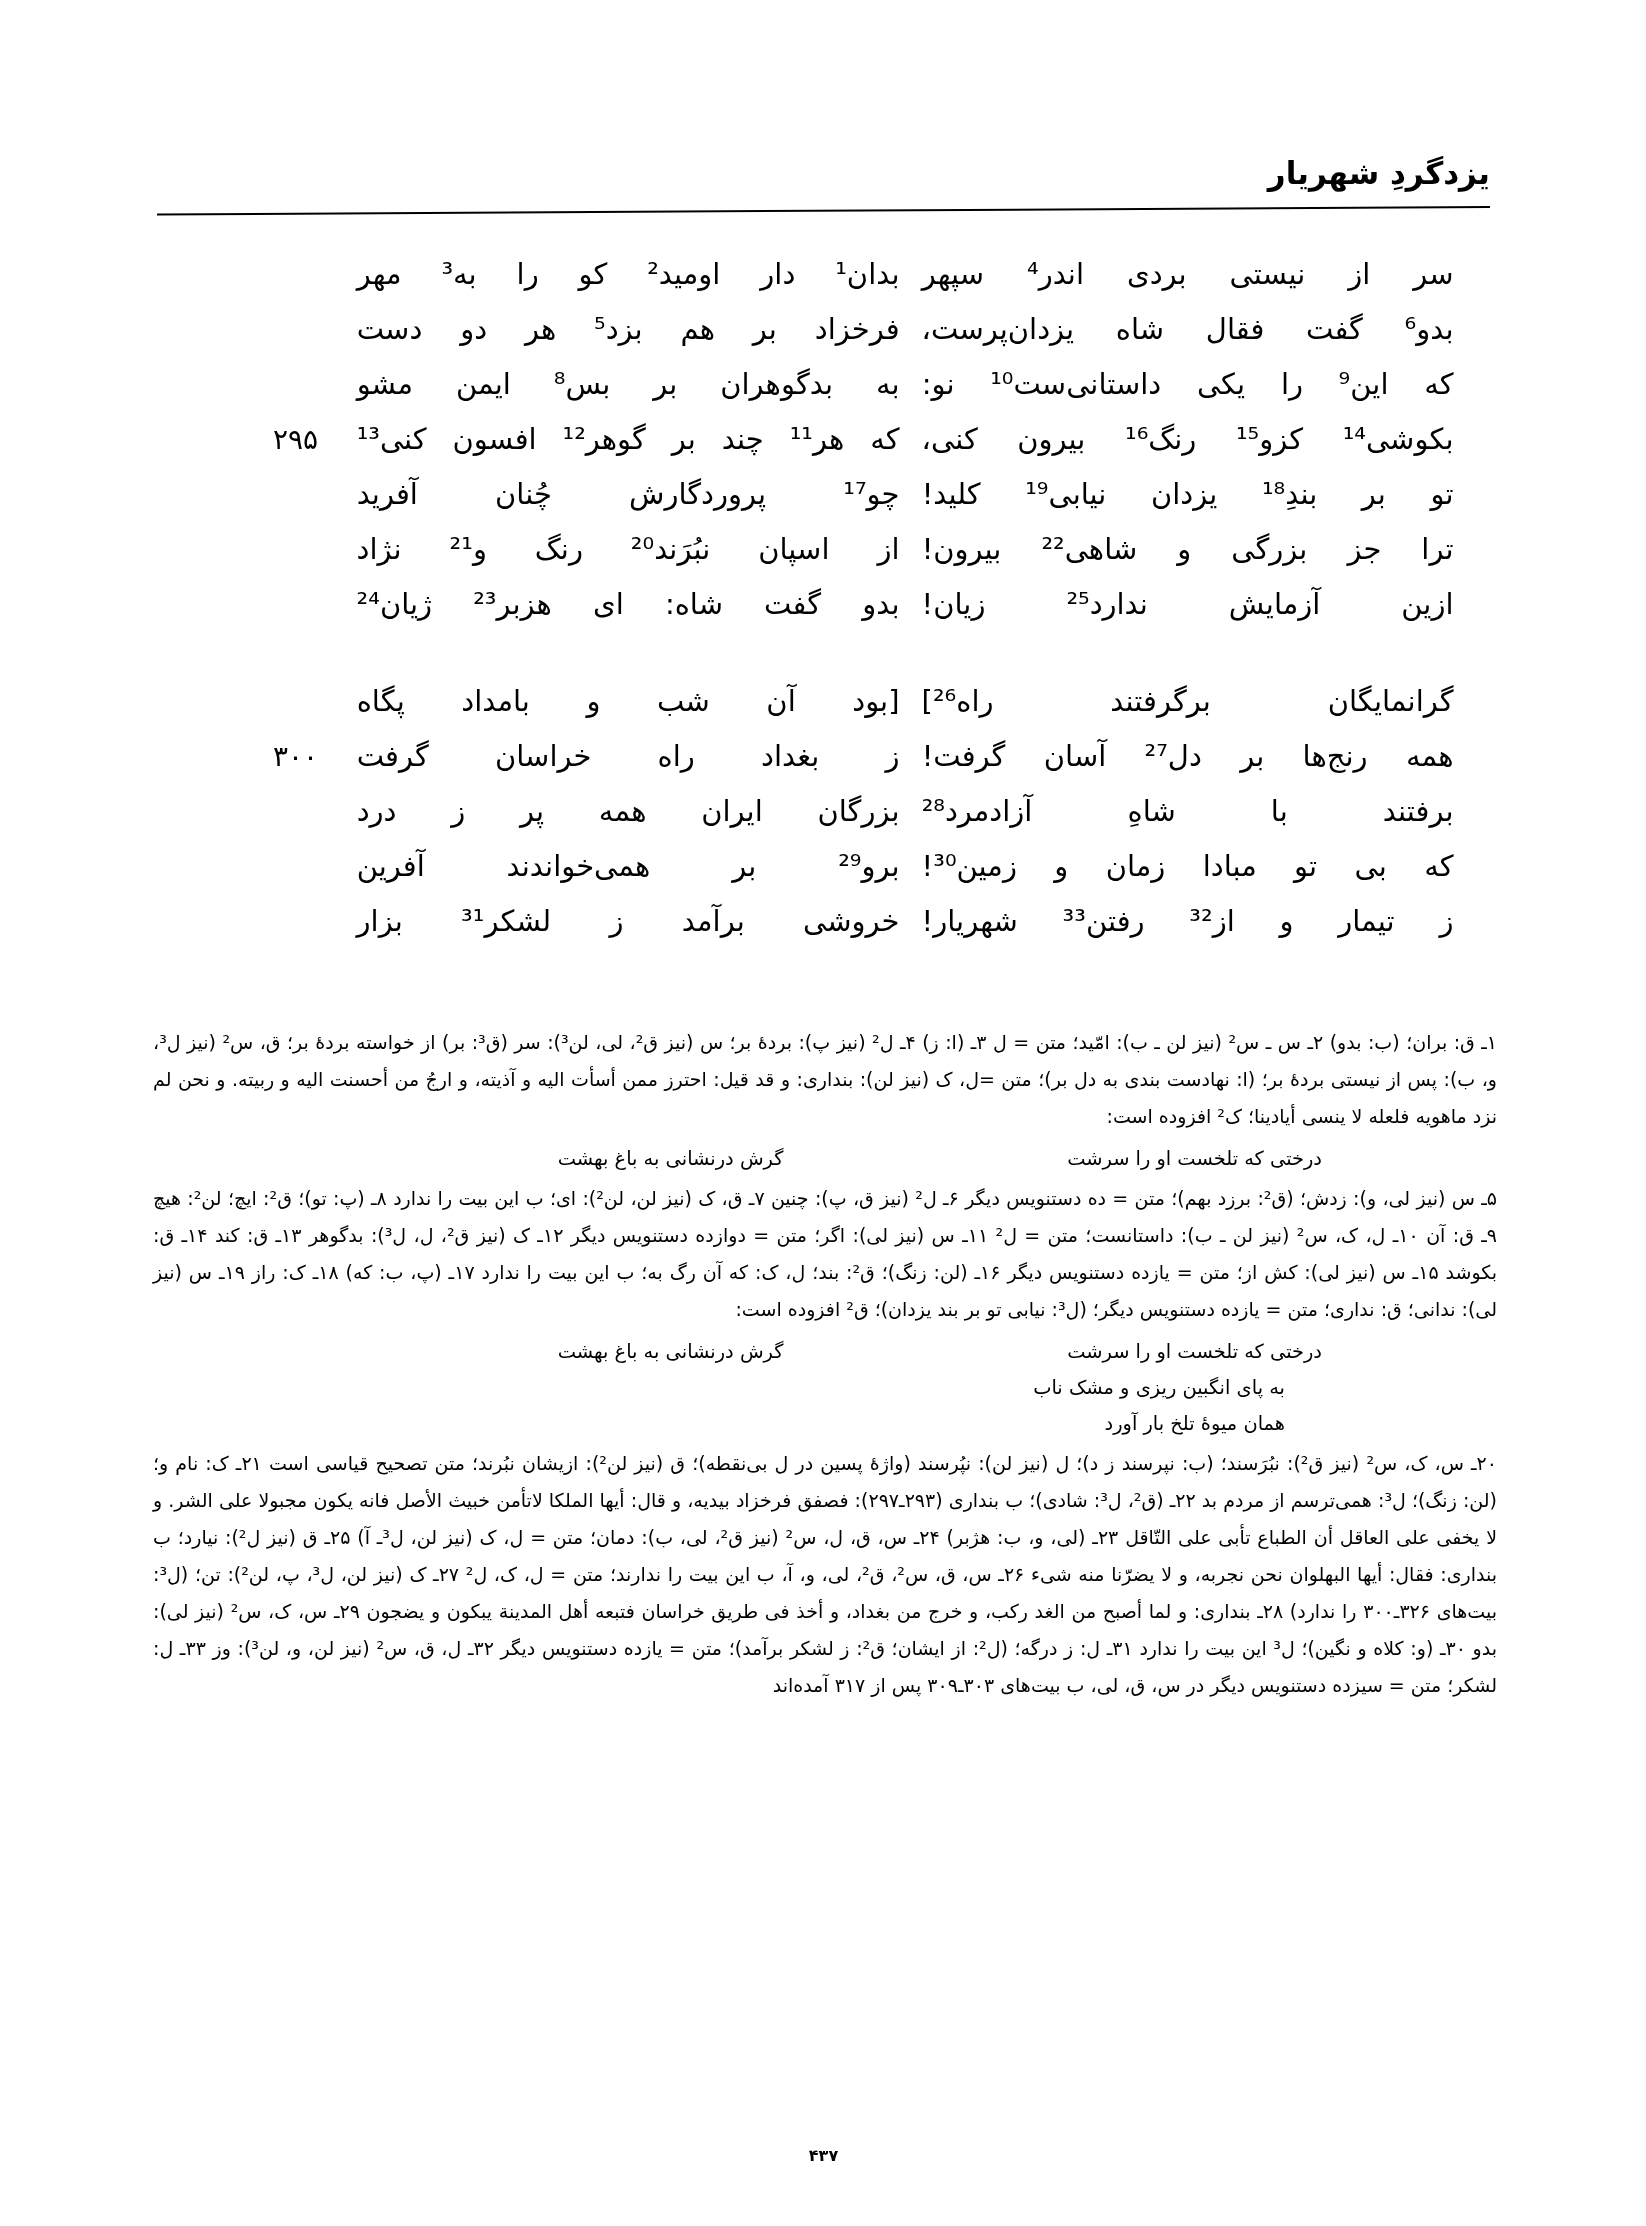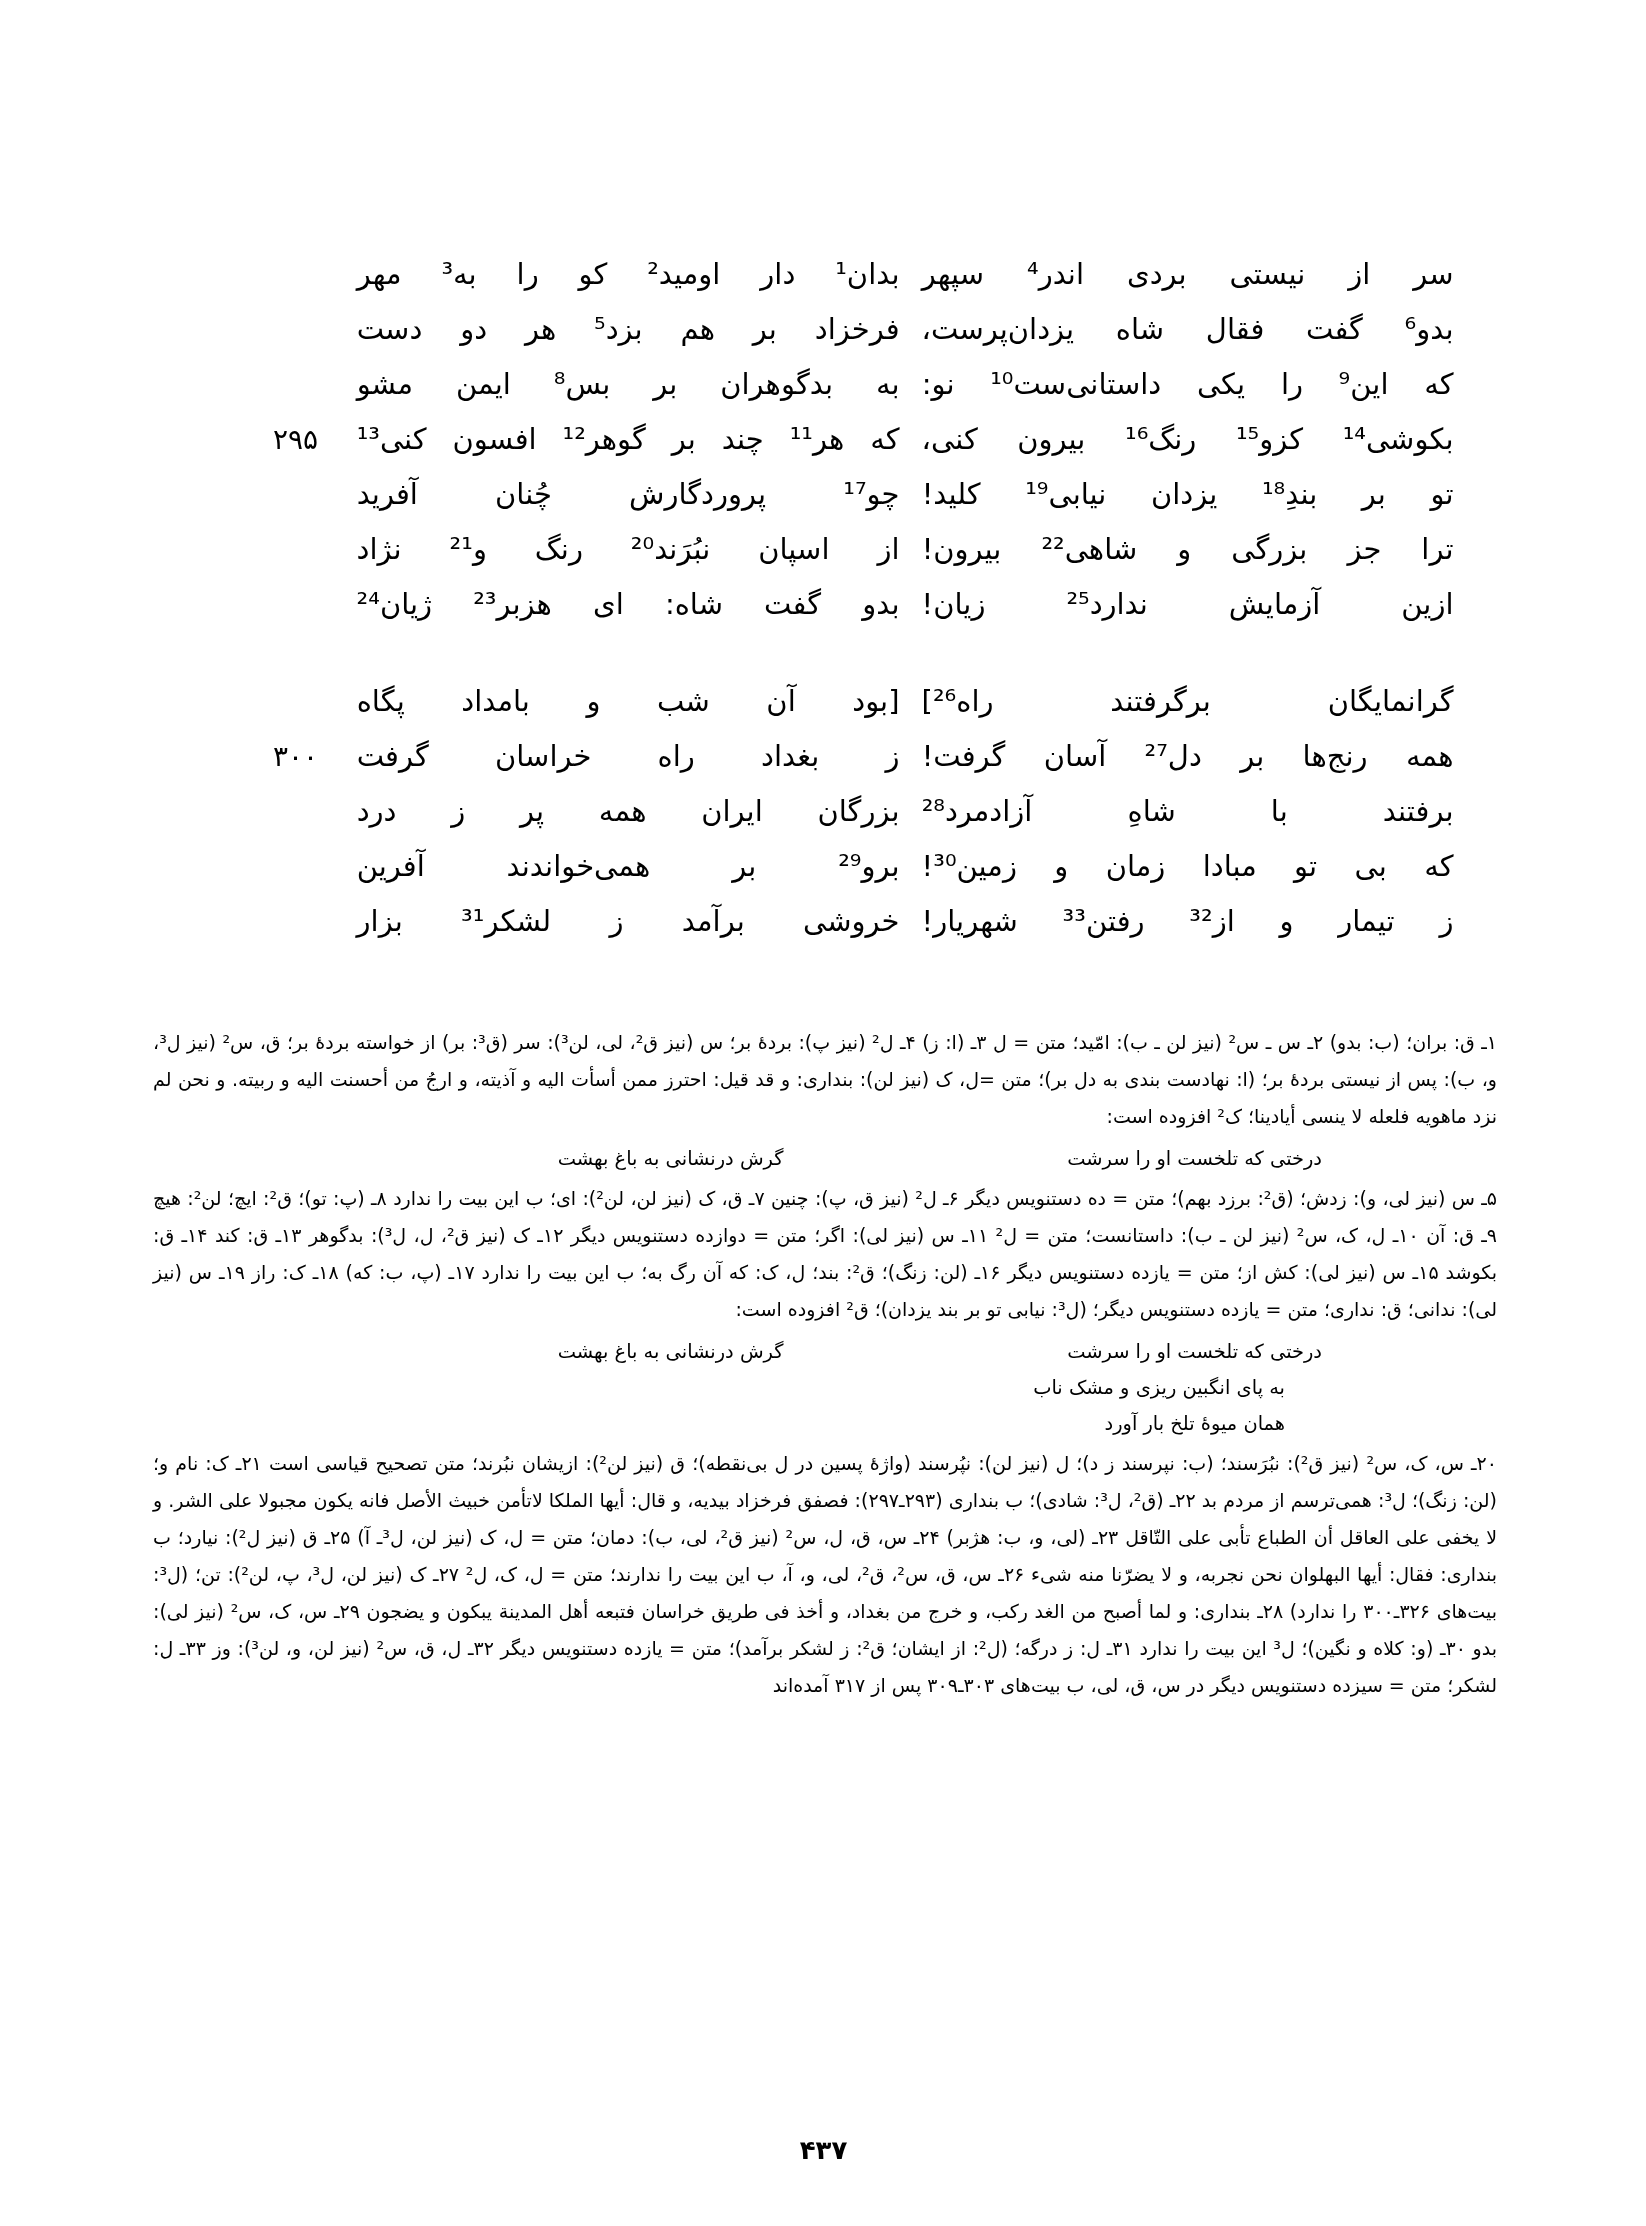--- a/index.html
+++ b/index.html
@@ -120,30 +120,34 @@
   }
   .app-hem.h2 { padding-right: 37px; }
 
   
   .folio {
     position: absolute;
     bottom: 61px;
     left: 0;
     right: 0;
     text-align: center;
-    font-size: 26px;
+    font-size: 16px;
     font-weight: bold;
     letter-spacing: 0.9px;
   }
 </style>
 </head>
 <body>
 
 <div class="page">
 
+  <div class="header">
+    <div class="header-title">یزدگردِ شهریار</div>
+    <div class="header-rule"></div>
+  </div>
 
   <div class="verse-area">
     <div class="stanza" id="stanza-1">
         <div class="bayt">
           <div class="hemistich left-h">
             <span>سر</span>
             <span>از</span>
             <span>نیستی</span>
             <span>بردی</span>
             <span>اندر⁴</span>

